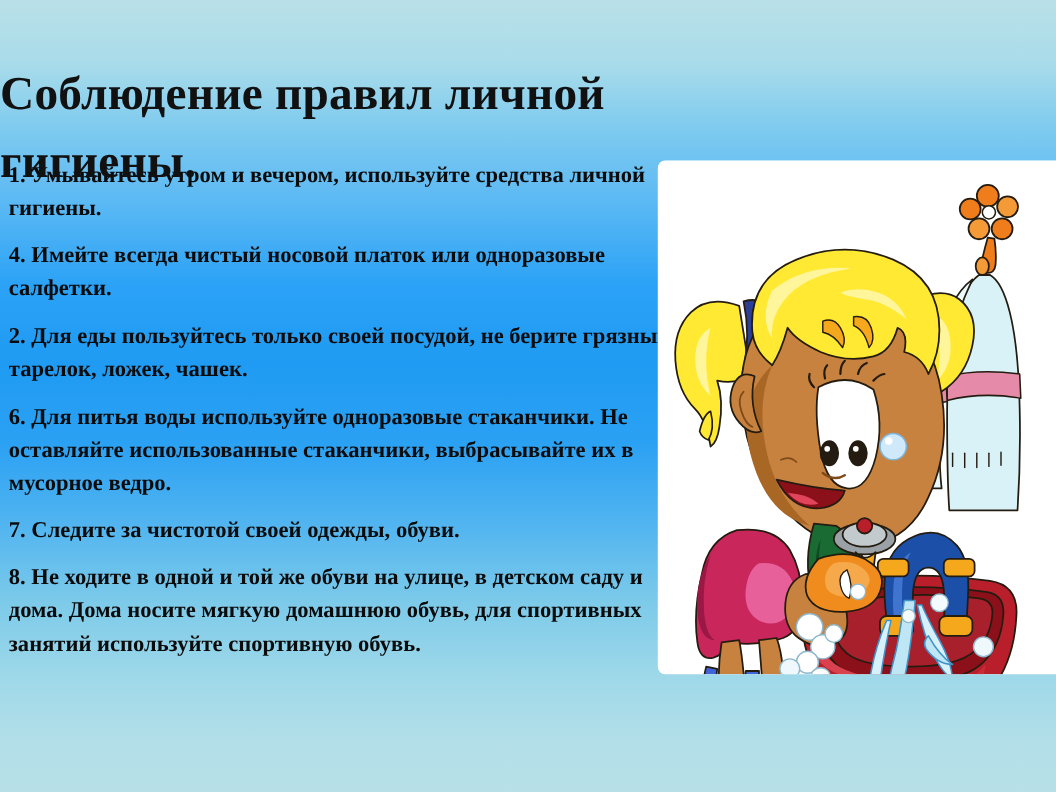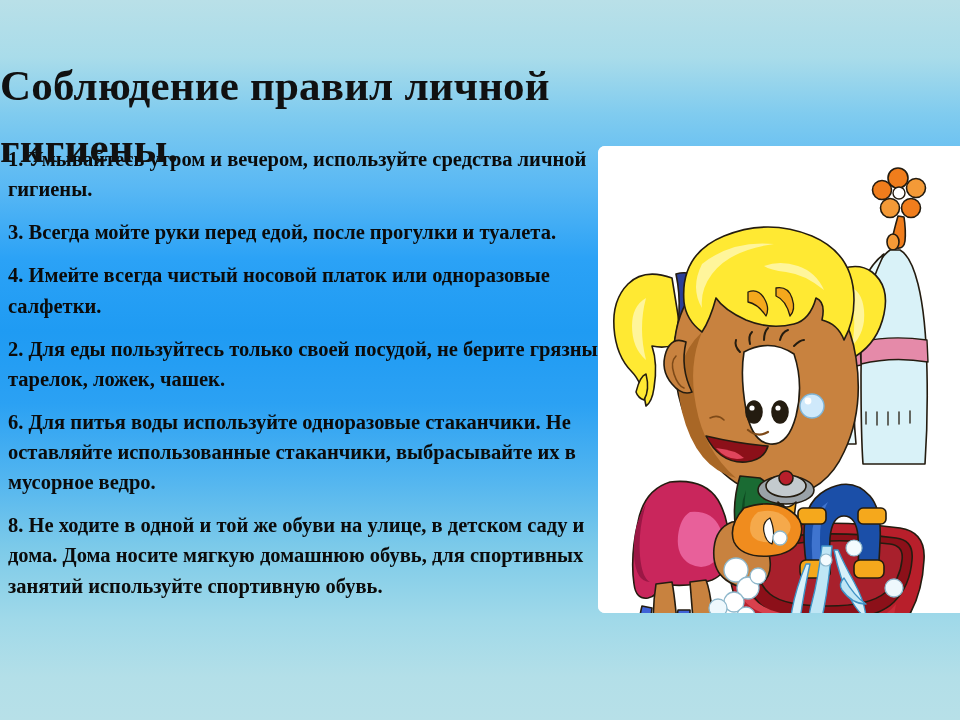--- a/index.html
+++ b/index.html
@@ -88,24 +88,24 @@
 </head>
 <body>
 
 <div class="slide">
 
   <h1 class="slide-title">Соблюдение правил личной
 гигиены.</h1>
 
   <div class="rules">
     <p class="rule">1. Умывайтесь утром и вечером, используйте средства личной гигиены.</p>
-    <p class="rule">3. Всегда мойте руки перед едой, после прогулки и туалета.</p>
     <p class="rule">4. Имейте всегда чистый носовой платок или одноразовые салфетки.</p>
     <p class="rule">2. Для еды пользуйтесь только своей посудой, не берите грязных тарелок, ложек, чашек.</p>
     <p class="rule">6. Для питья воды используйте одноразовые стаканчики. Не оставляйте использованные стаканчики, выбрасывайте их в мусорное ведро.</p>
+    <p class="rule">7. Следите за чистотой своей одежды, обуви.</p>
     <p class="rule">8. Не ходите в одной и той же обуви на улице, в детском саду и дома. Дома носите мягкую домашнюю обувь, для спортивных занятий используйте спортивную обувь.</p>
   </div>
 
   <div class="illustration-card">
     <svg viewBox="0 0 362 467" xmlns="http://www.w3.org/2000/svg">
 
       <rect x="0" y="0" width="362" height="467" fill="#ffffff"></rect>
 
       <g stroke="#241c10" stroke-width="1.6" stroke-linejoin="round" stroke-linecap="round">
 

